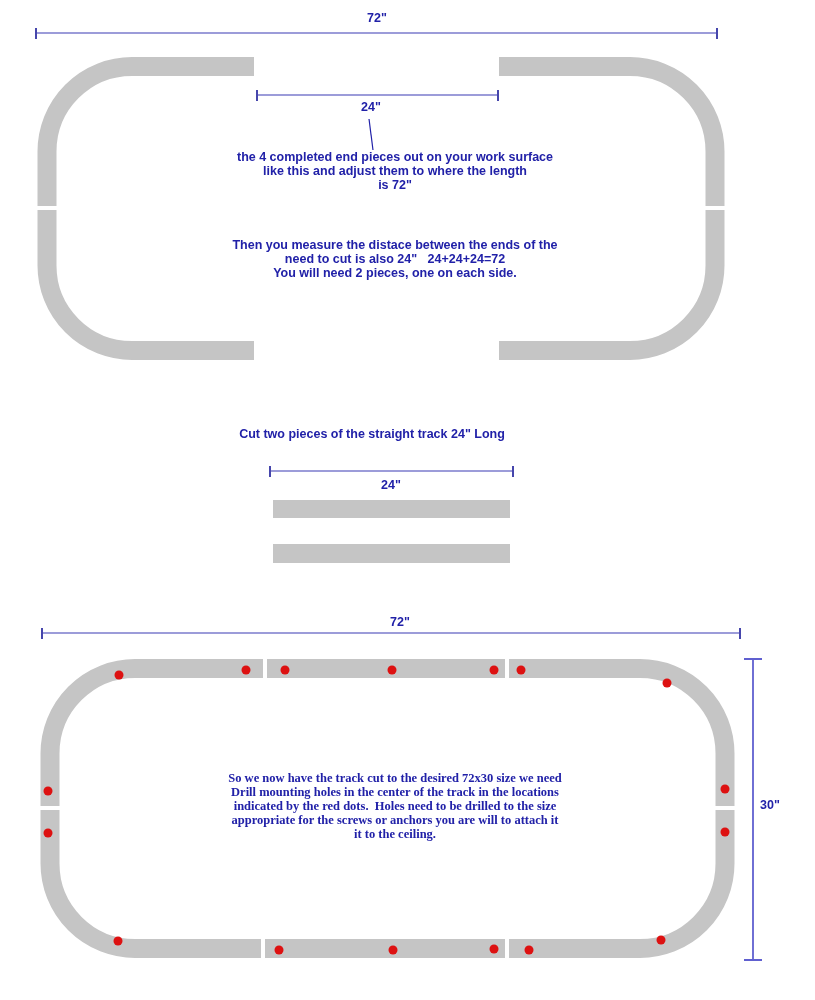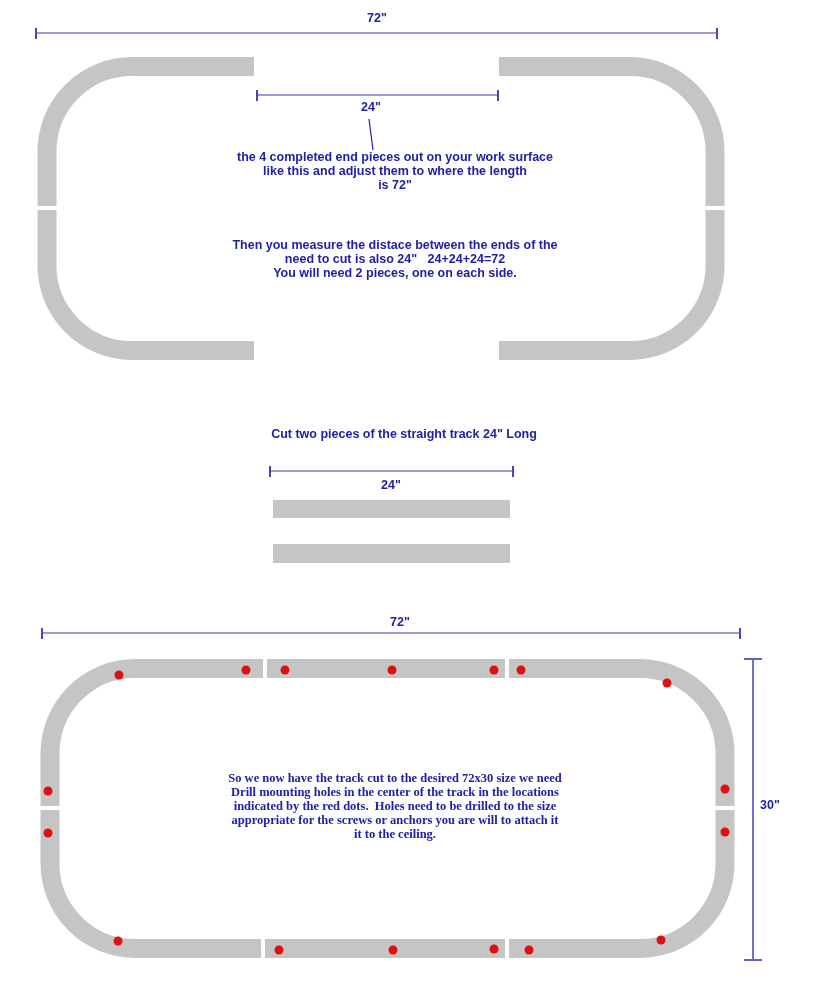--- a/index.html
+++ b/index.html
@@ -122,21 +122,21 @@
     <div class="pline">like this and adjust them to where the length</div>
     <div class="pline">is 72"</div>
   </div>
 
   <div class="para" style="left:175px;top:238px;width:440px;">
     <div class="pline">Then you measure the distace between the ends of the</div>
     <div class="pline">need to cut is also 24"   24+24+24=72</div>
     <div class="pline">You will need 2 pieces, one on each side.</div>
   </div>
 
-  <div class="para" style="left:184px;top:427px;width:440px;">
+  <div class="para" style="left:152px;top:427px;width:440px;">
     <div class="pline">Cut two pieces of the straight track 24" Long</div>
   </div>
 
   <div class="lbl" style="left:351px;top:478px;width:80px;">24"</div>
 
   <div class="lbl" style="left:360px;top:615px;width:80px;">72"</div>
 
   <div class="para" style="left:175px;top:771px;width:440px;font-family:Liberation Serif, serif;">
     <div class="pline">So we now have the track cut to the desired 72x30 size we need</div>
     <div class="pline">Drill mounting holes in the center of the track in the locations</div>

